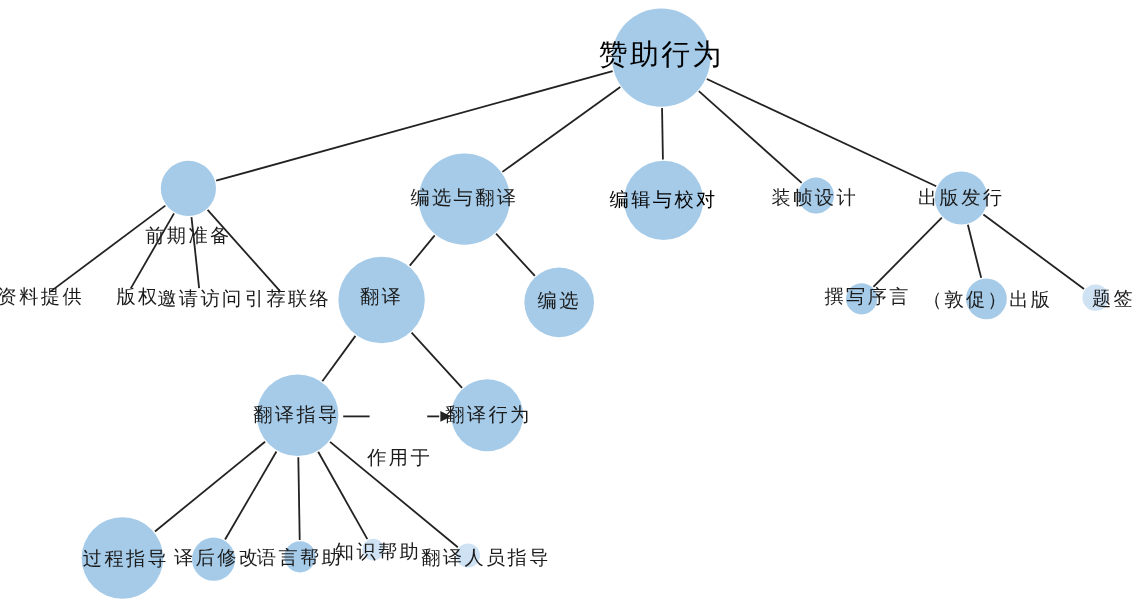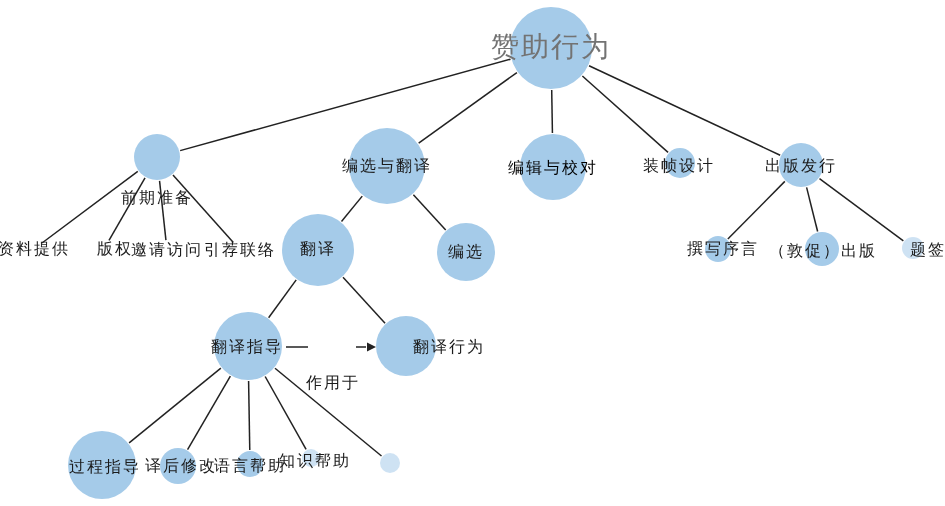--- a/index.html
+++ b/index.html
@@ -80,36 +80,37 @@
       <circle cx="913" cy="248" r="11" fill="#a5cbe9" opacity="0.55"></circle>
       <circle cx="248" cy="346" r="34" fill="#a5cbe9"></circle>
       <circle cx="406" cy="346" r="30" fill="#a5cbe9"></circle>
       <circle cx="102" cy="465" r="34" fill="#a5cbe9"></circle>
       <circle cx="178" cy="466" r="18" fill="#a5cbe9"></circle>
       <circle cx="250" cy="464" r="13" fill="#a5cbe9"></circle>
       <circle cx="311" cy="458" r="9" fill="#a5cbe9" opacity="0.55"></circle>
       <circle cx="390" cy="463" r="10" fill="#a5cbe9" opacity="0.55"></circle>
     </svg>
   <div id="node-layer">
-      <div class="node-label" style="left: 551px; top: 47px; font-size: 28px; color: #737373;">赞助行为</div>
+      <div class="node-label" style="left: 551px; top: 47px; font-size: 24px; color: #000000;">赞助行为</div>
       <div class="node-label" style="left: 157px; top: 158px; color: rgb(27, 27, 27); margin-top: 40px;">前期准备</div>
       <div class="node-label" style="left: 387px; top: 166px; color: rgb(27, 27, 27);">编选与翻译</div>
       <div class="node-label" style="left: 553px; top: 168px; color: #000000;">编辑与校对</div>
       <div class="node-label" style="left: 679px; top: 166px; color: rgb(27, 27, 27);">装帧设计</div>
       <div class="node-label" style="left: 801px; top: 166px; color: rgb(27, 27, 27);">出版发行</div>
       <div class="node-label" style="left: 34px; top: 249px; color: rgb(27, 27, 27);">资料提供</div>
       <div class="node-label" style="left: 104px; top: 249px; color: rgb(27, 27, 27); margin-left: 11px;">版权</div>
       <div class="node-label" style="left: 167px; top: 250px; color: rgb(27, 27, 27);">邀请访问</div>
       <div class="node-label" style="left: 240px; top: 250px; color: rgb(27, 27, 27);">引荐联络</div>
       <div class="node-label" style="left: 318px; top: 249px; color: rgb(27, 27, 27);">翻译</div>
       <div class="node-label" style="left: 466px; top: 252px; color: rgb(27, 27, 27);">编选</div>
       <div class="node-label" style="left: 723px; top: 249px; color: rgb(27, 27, 27);">撰写序言</div>
       <div class="node-label" style="left: 823px; top: 251px; color: rgb(27, 27, 27);">（敦促）出版</div>
       <div class="node-label" style="left: 921px; top: 250px; color: rgb(27, 27, 27); padding-left: 14px;">题签</div>
       <div class="node-label" style="left: 247px; top: 347px; color: rgb(27, 27, 27);">翻译指导</div>
       <div class="node-label" style="left: 333px; top: 347px; color: rgb(27, 27, 27); margin-top: 36px;">作用于</div>
-      <div class="node-label" style="left: 407px; top: 347px; color: rgb(27, 27, 27); margin-left: 42px;">翻译行为</div>
+      <div class="node-label" style="left: 407px; top: 347px; color: rgb(27, 27, 27);">翻译行为</div>
       <div class="node-label" style="left: 105px; top: 467px; color: rgb(27, 27, 27);">过程指导</div>
       <div class="node-label" style="left: 181px; top: 466px; color: rgb(27, 27, 27);">译后修改</div>
       <div class="node-label" style="left: 250px; top: 466px; color: rgb(27, 27, 27);">语言帮助</div>
       <div class="node-label" style="left: 315px; top: 461px; color: rgb(27, 27, 27); text-align: center;">知识帮助</div>
+      <div class="node-label" style="left: 405px; top: 466px; color: rgb(27, 27, 27);">翻译人员指导</div>
     </div>
 </div>
 
 </body></html>

